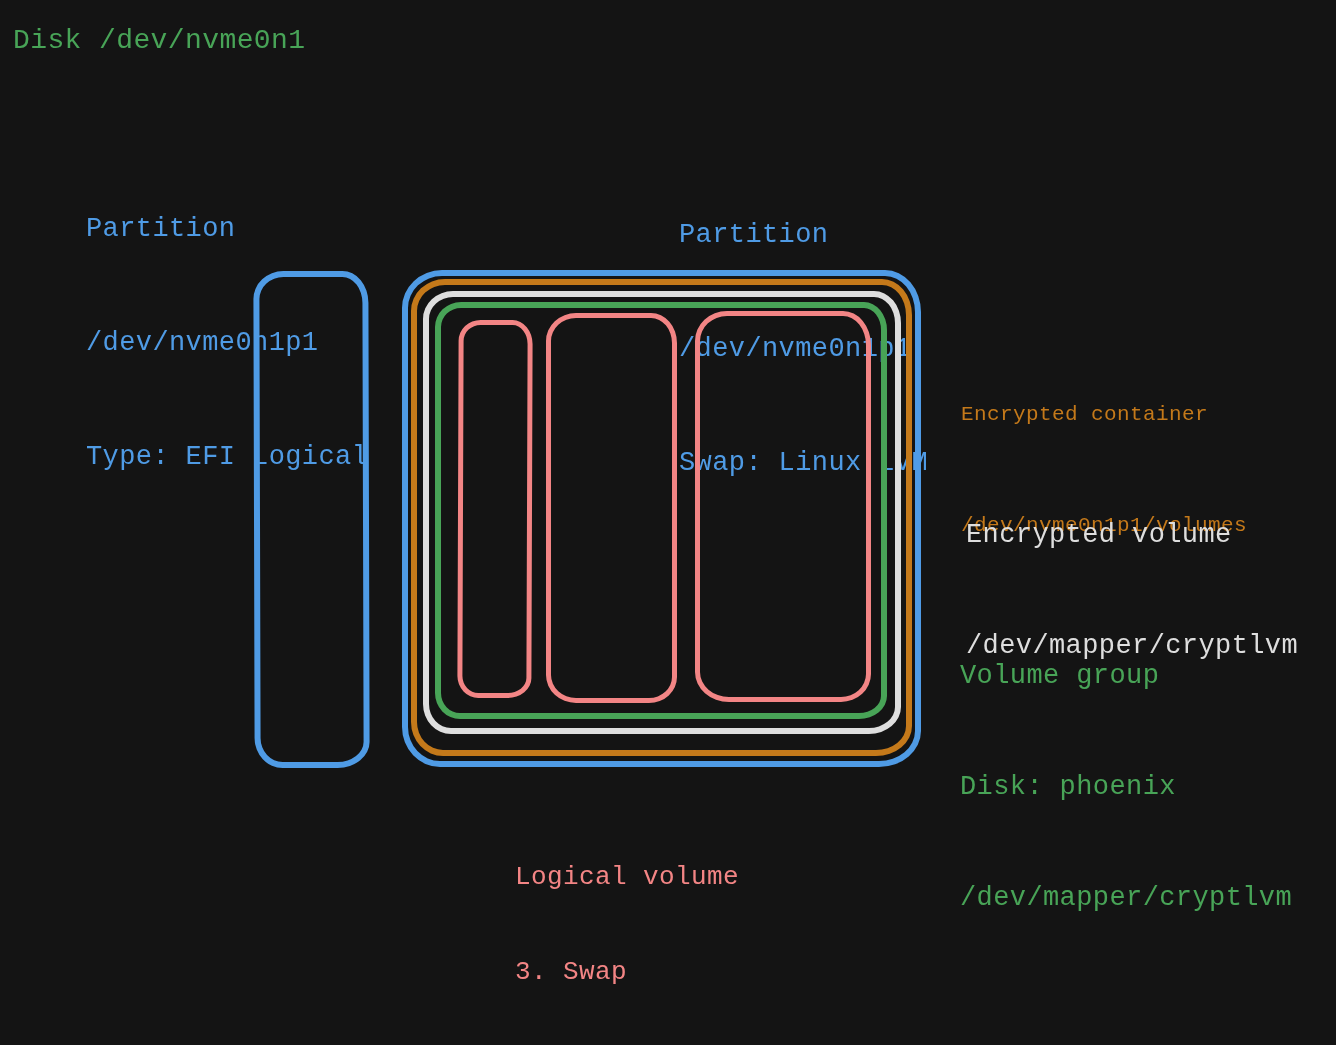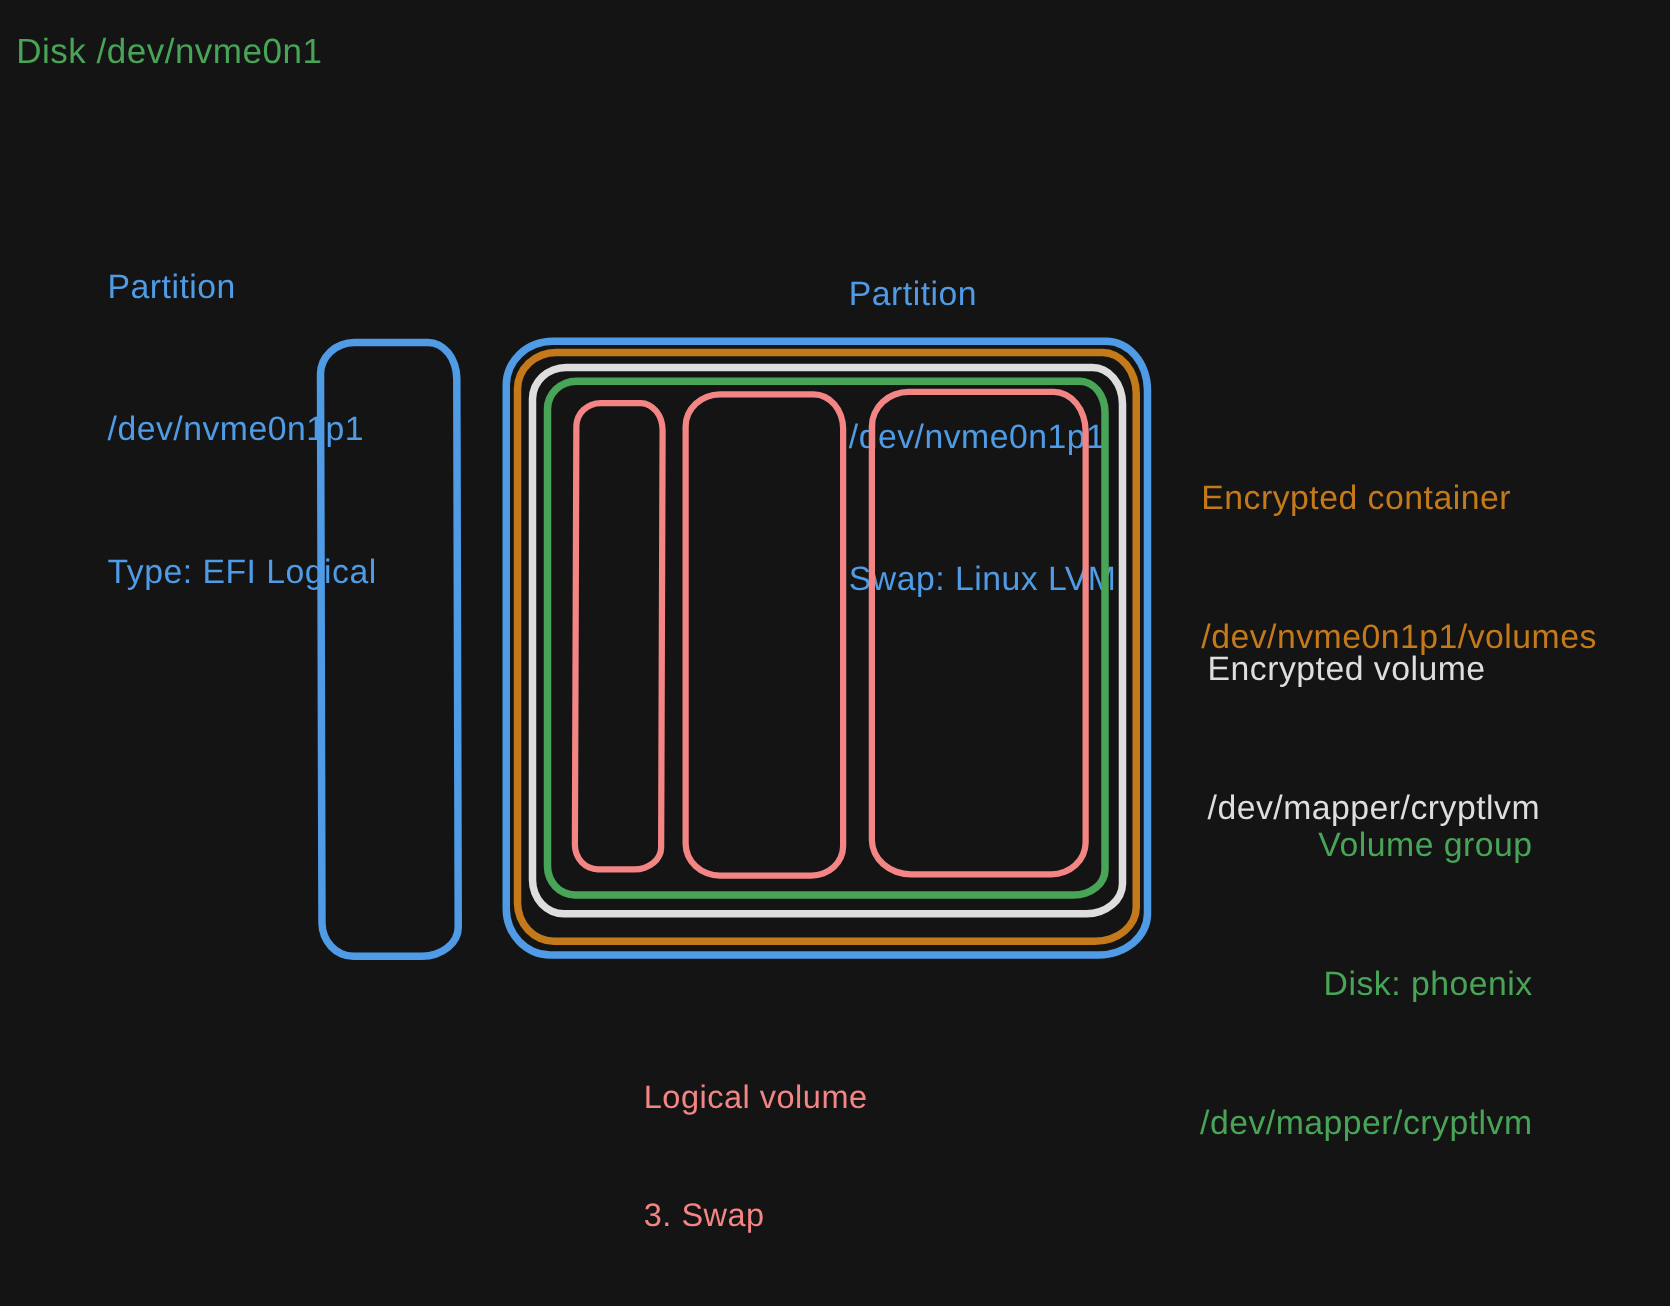--- a/index.html
+++ b/index.html
@@ -5,42 +5,42 @@
   html, body {
     margin: 0;
     padding: 0;
     background: #141414;
   }
   .canvas {
     position: relative;
     width: 1336px;
     height: 1045px;
     background: var(--background, #141414);
-    font-family: Liberation Sans, sans-serif;
+    font-family: Liberation Mono, monospace;
     overflow: hidden;
   }
   .lbl {
     position: absolute;
     letter-spacing: 0.4px;
     white-space: pre;
   }
   .lbl div { min-height: 1em; }
   .rect {
     position: absolute;
     box-sizing: border-box;
     background: transparent;
   }
 
   
   #title        { left: 13px;  top: 24px;  font-size: 28px; line-height: 34px; color: var(--green, #48a457); }
   #efi-label    { left: 86px;  top: 134px; font-size: 27px; line-height: 38px; color: var(--blue, #4f9be5); }
   #lvm-label    { left: 679px; top: 140px; font-size: 27px; line-height: 38px; color: var(--blue, #4f9be5); }
-  #enc-label    { left: 961px; top: 306px; font-size: 27px; line-height: 37px; color: var(--orange, #c4791a); }
+  #enc-label    { left: 961px; top: 322px; font-size: 21px; line-height: 37px; color: var(--orange, #c4791a); }
   #pv-label     { left: 966px; top: 443px; font-size: 27px; line-height: 37px; color: var(--gray, #e0e0e0); }
-  #vg-label     { left: 960px; top: 584px; font-size: 27px; line-height: 37px; color: var(--green, #48a457); text-align: right; }
+  #vg-label     { left: 960px; top: 584px; font-size: 27px; line-height: 37px; color: var(--green, #48a457); }
   #lv-label     { left: 515px; top: 799px; font-size: 26px; line-height: 31.5px; color: var(--red, #f38585); }
 
   
   #efi-rect {
     left: 254px; top: 271px; width: 115px; height: 497px;
     border: 6px solid var(--blue, #4f9be5);
     border-radius: 30px 26px 32px 28px / 28px 32px 26px 30px;
     transform: rotate(-0.15deg);
   }
   #lvm-blue {

